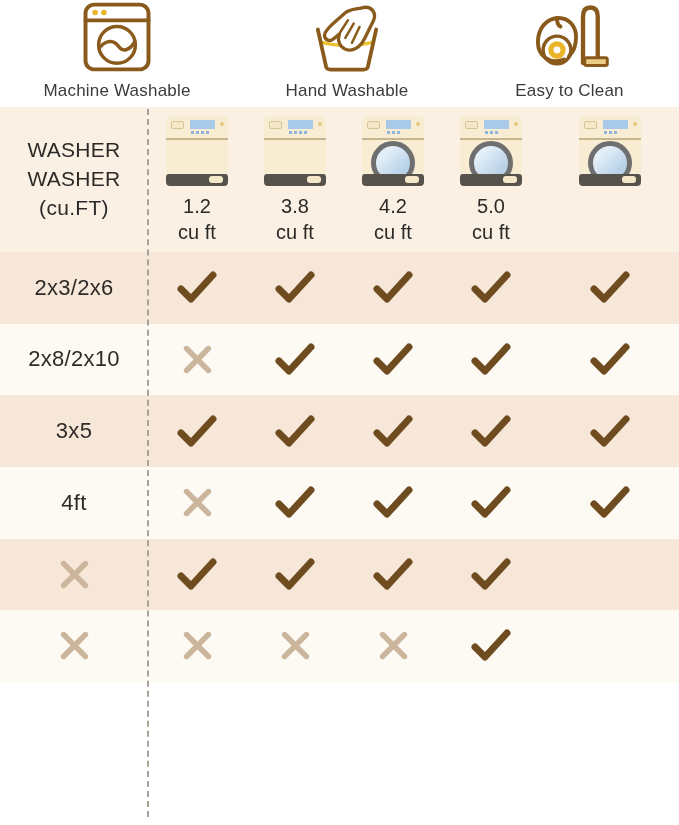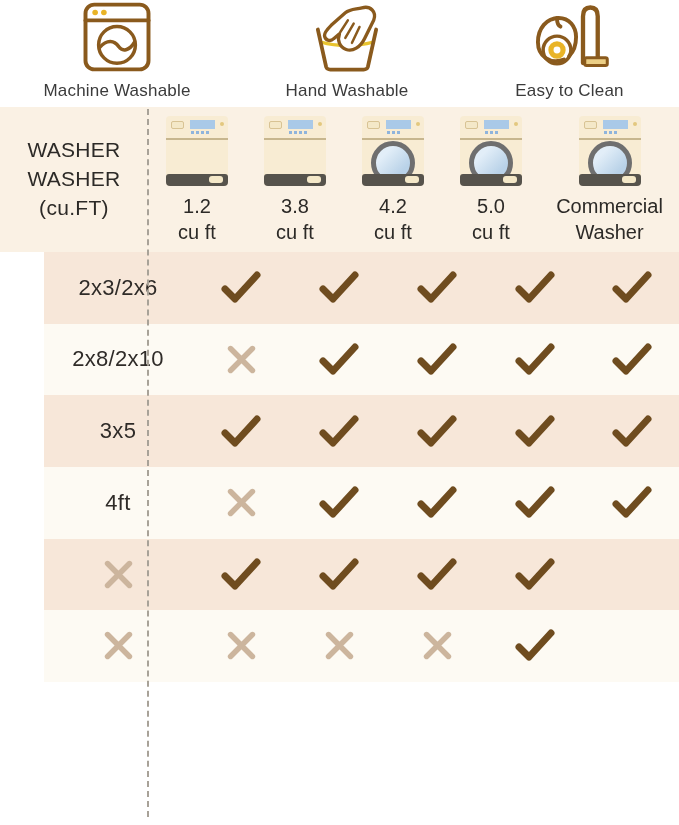--- a/index.html
+++ b/index.html
@@ -65,21 +65,21 @@
     position:absolute; left:50%; top:25px; transform:translateX(-50%);
     width:44px; height:44px; border-radius:50%;
     border:5px solid #6f6f6f;
     background:linear-gradient(135deg,#e2eef8 25%,#b9d2e8 75%);
     z-index:1;
   }
   .w-base { position:absolute; left:0; right:0; bottom:0; height:12px; background:#56534c; border-radius:3px 3px 4px 4px; z-index:2; }
   .w-base-btn { position:absolute; right:5px; top:2px; width:14px; height:7px; background:#f4e8c8; border-radius:3px; }
 
   
-  .tbody { flex:1; display:grid; grid-template-rows:repeat(8,1fr);padding-left:44px; }
+  .tbody { flex:1; display:grid; grid-template-rows:repeat(8,1fr); }
   .trow { background:#fdfaf3; }
   .trow.alt { background:#f7e7d9; }
   .row-label {
     display:flex; align-items:center; justify-content:center;
     font-size:22px; color:#2f2b28; letter-spacing:0.3px;
   }
   .mark-cell { display:flex; align-items:center; justify-content:center; }
 </style>
 </head>
 <body>
@@ -239,24 +239,20 @@
               <i></i>
               <i></i>
             </div>
           <div class="w-dot"></div>
             <div class="w-line"></div>
           <div class="w-door"></div>
           <div class="w-base">
               <div class="w-base-btn"></div>
             </div>
         </div>
-        <div class="col-label">
-          <div>Commercial</div>
-            <div>Washer</div>
-        </div>
       </div>
     </div>
 
     <div class="tbody">
         <div class="grid-row trow alt">
           <div class="row-label">2x3/2x6</div>
           <div class="mark-cell">
             <svg width="40" height="33" viewBox="0 0 40 33">
               <path d="M4 18 L14 28 L36 4" fill="none" stroke="#6f4c1f" stroke-width="7" stroke-linecap="round" stroke-linejoin="round"></path>
             </svg>

